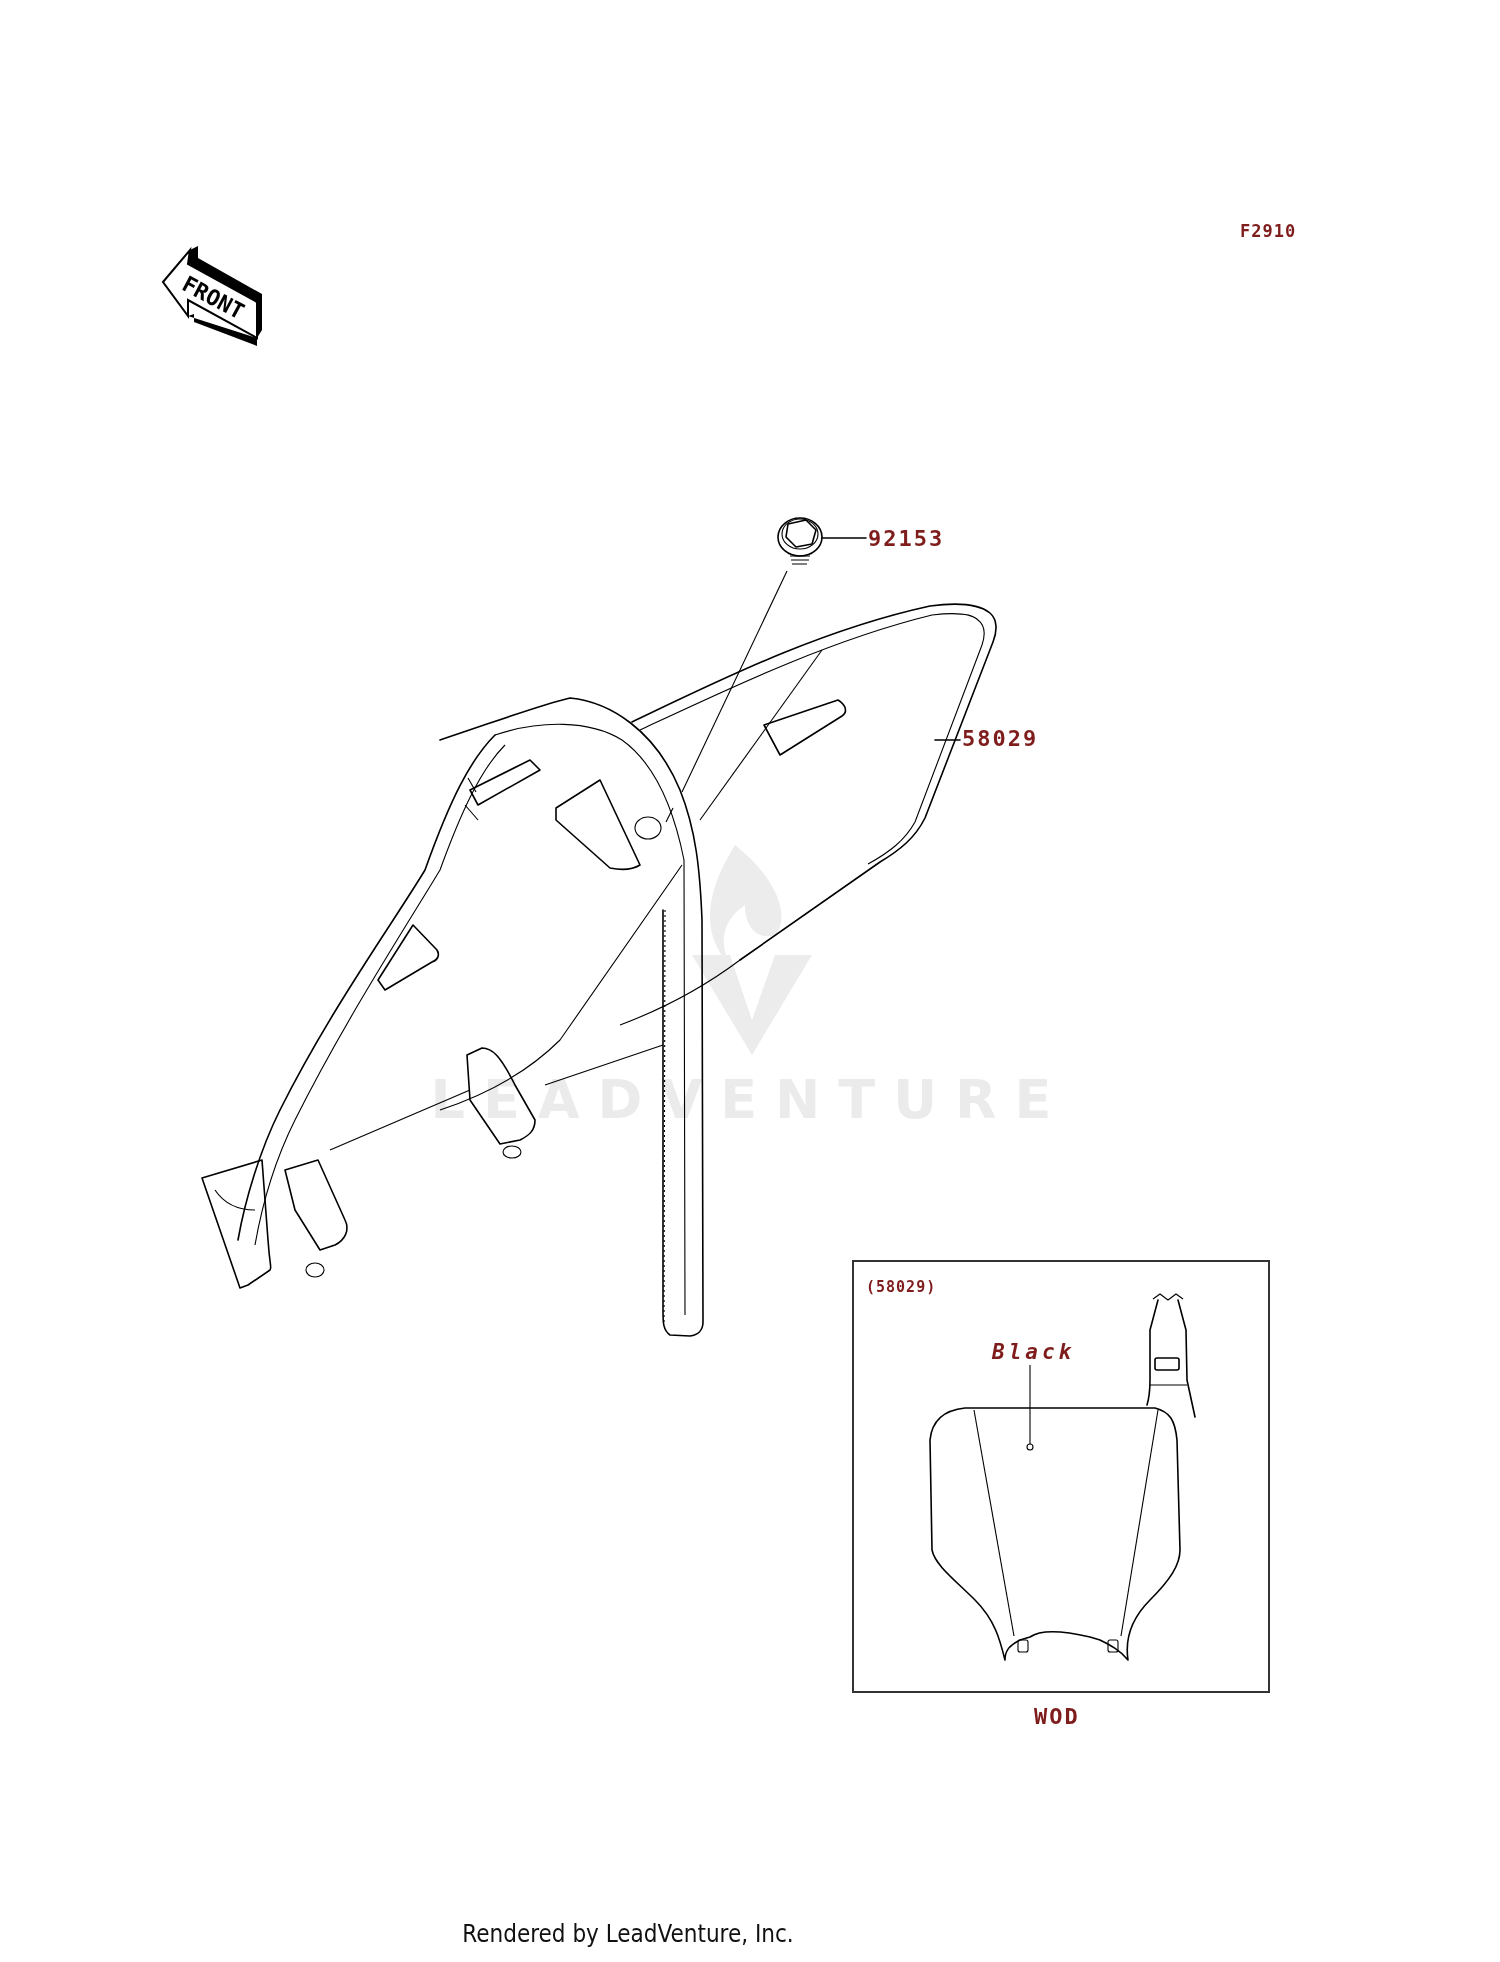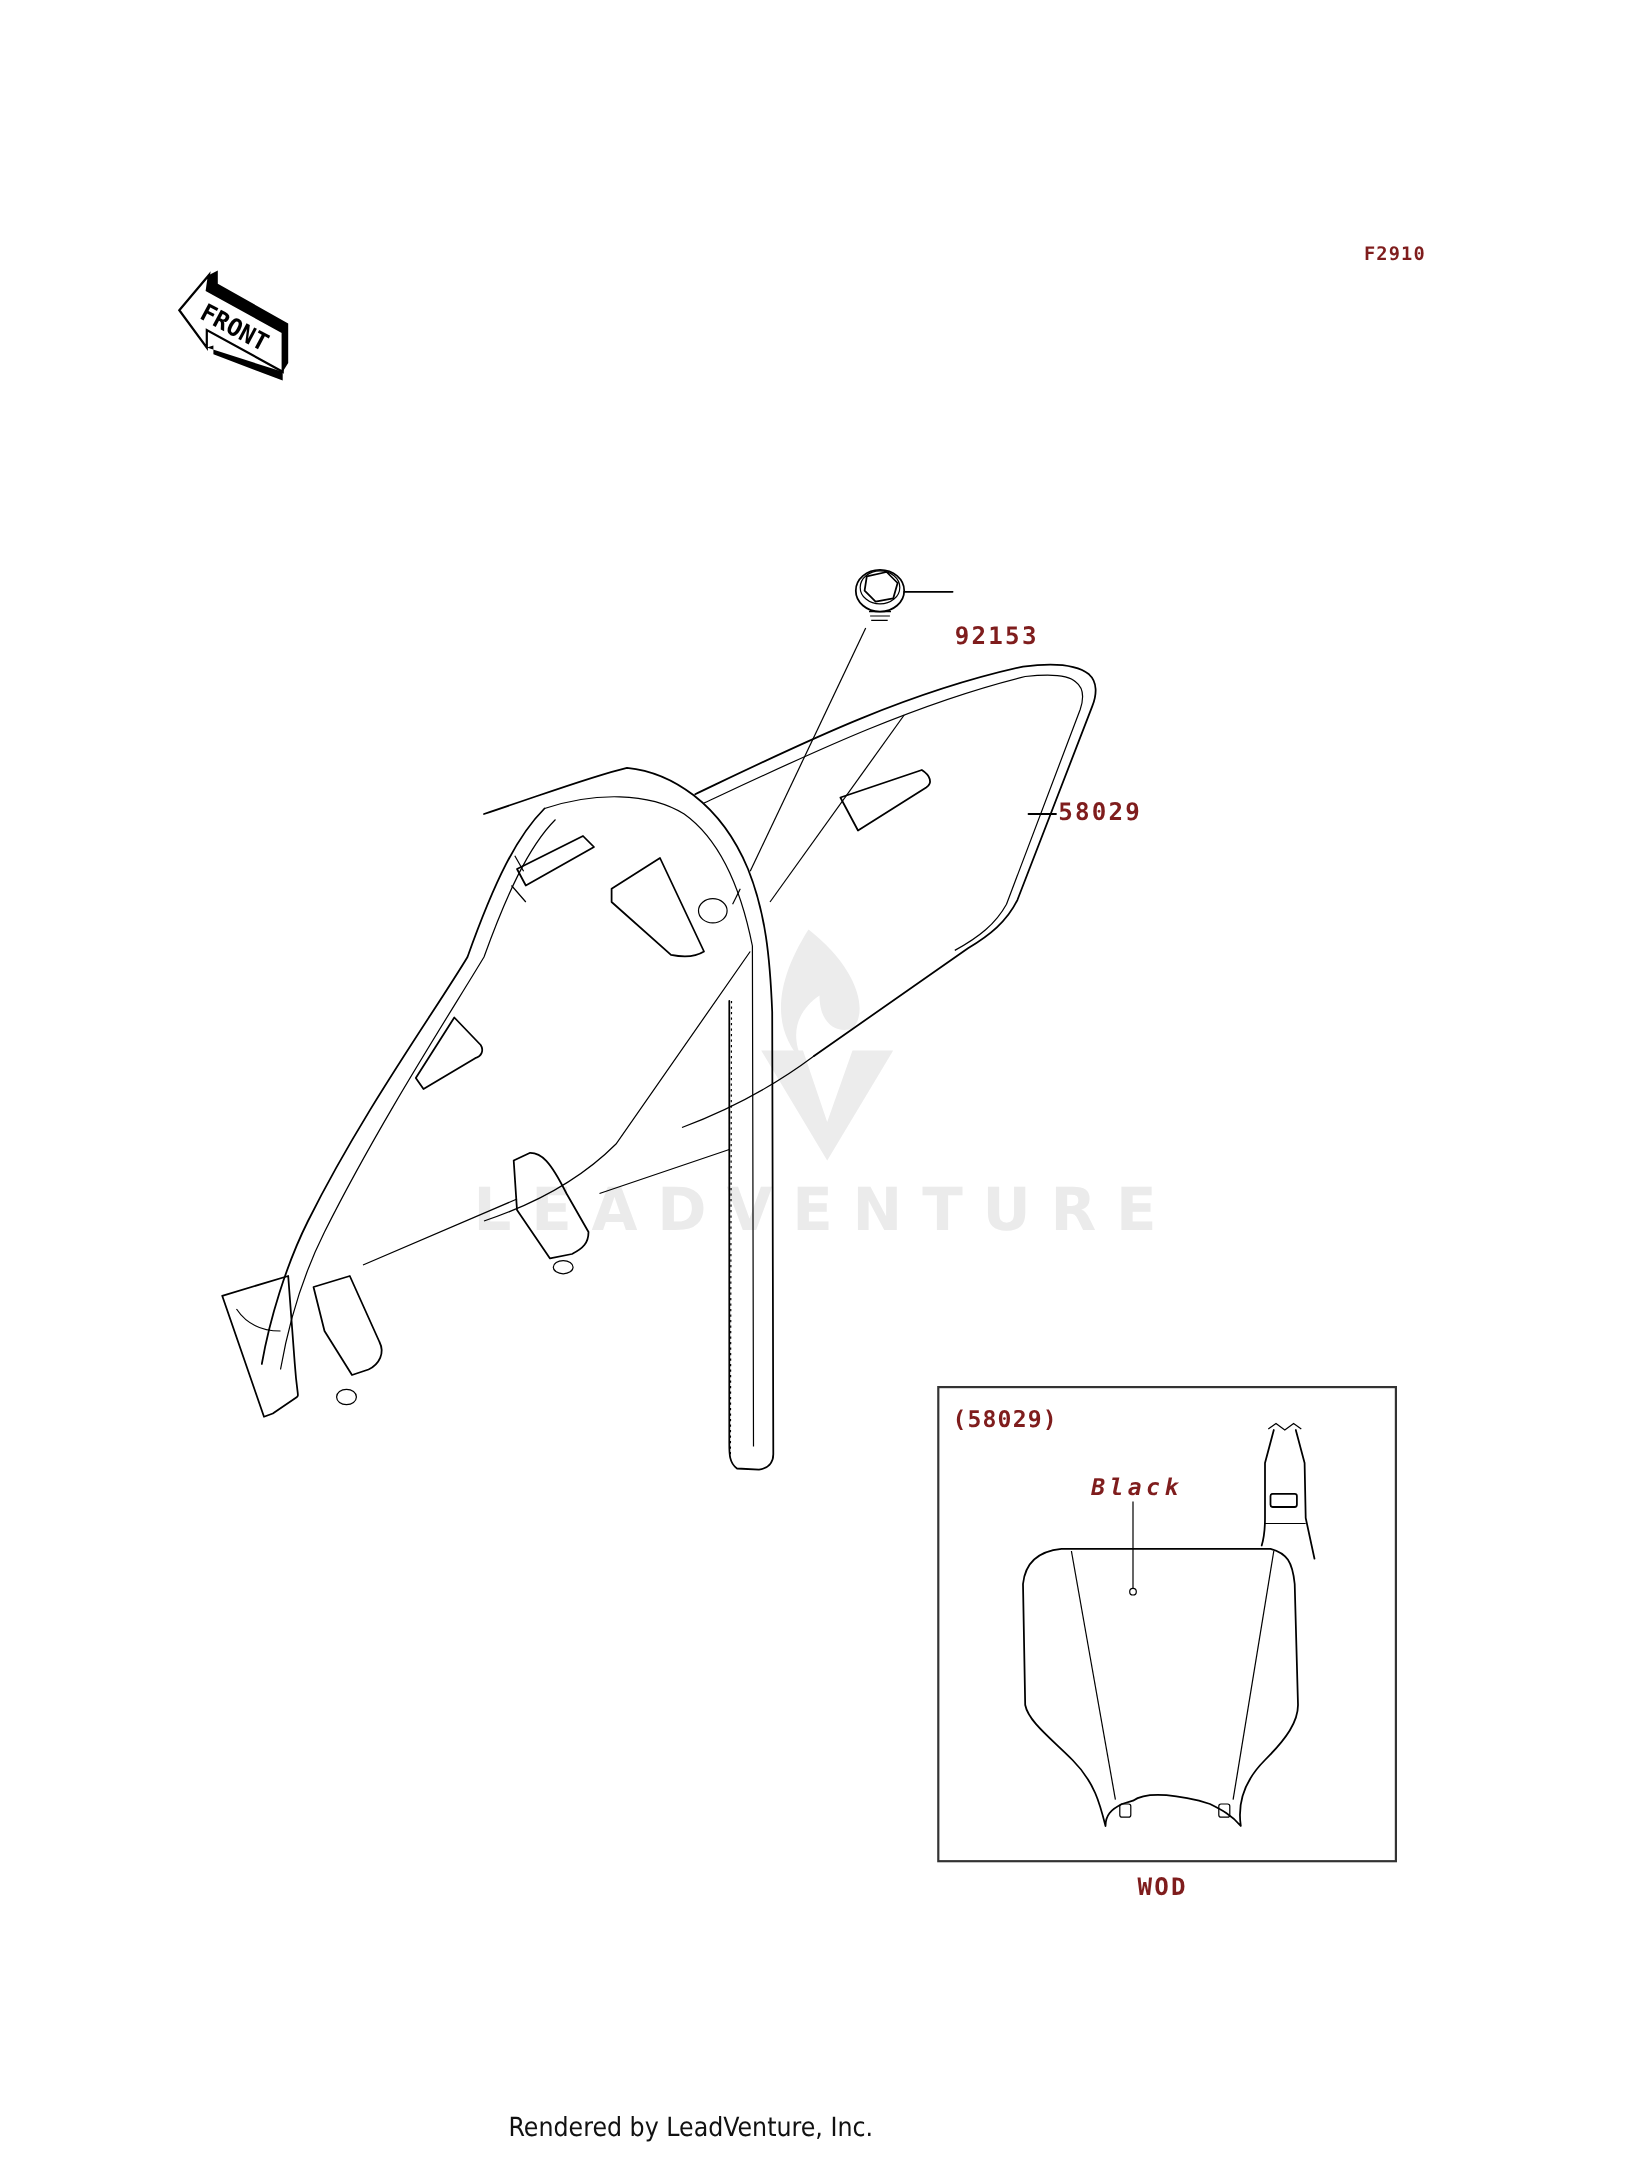--- a/index.html
+++ b/index.html
@@ -1,23 +1,23 @@
 <!DOCTYPE html>
 <html><head>
 <meta charset="utf-8">
 <style>
   html, body { margin: 0; padding: 0; background: #ffffff; }
   body { width: 1500px; height: 1962px; position: relative; overflow: hidden; font-family: "DejaVu Sans", sans-serif; }
   .abs { position: absolute; }
   .label { font-family: "DejaVu Sans Mono", monospace; font-weight: bold; color: #7f1d1d; letter-spacing: 2px; }
   #diagram-code { left: 1240px; top: 221px; font-size: 17px; letter-spacing: 1px; }
-  #part-92153 { left: 840px; top: 526px; font-size: 22px; margin-top: 40px; }
+  #part-92153 { left: 840px; top: 526px; font-size: 22px; }
   #part-58029 { left: 962px; top: 726px; font-size: 22px; }
   #inset-box { left: 852px; top: 1260px; width: 418px; height: 433px; border: 2px solid #333; box-sizing: border-box; }
-  #inset-title { left: 866px; top: 1278px; font-size: 21px; letter-spacing: 1px; }
+  #inset-title { left: 866px; top: 1278px; font-size: 15px; letter-spacing: 1px; }
   #inset-color { left: 992px; top: 1340px; font-size: 21px; letter-spacing: 4px; font-style: italic; }
   #inset-variant { left: 1034px; top: 1704px; font-size: 22px; letter-spacing: 2px; }
   #footer { left: 0; width: 1256px; top: 1920px; text-align: center; font-family: "DejaVu Sans Condensed", "DejaVu Sans", sans-serif; font-size: 24px; color: #111; }
   svg { position: absolute; left: 0; top: 0; }
   .ln { fill: none; stroke: #000; stroke-width: 1.6; stroke-linejoin: round; stroke-linecap: round; }
   .thin { fill: none; stroke: #000; stroke-width: 1.1; }
   .wm { fill: #ececec; }
   .wmtext { font-family: "DejaVu Sans", sans-serif; font-size: 54px; font-weight: bold; fill: #ebebeb; letter-spacing: 18px; }
 </style>
 </head>

